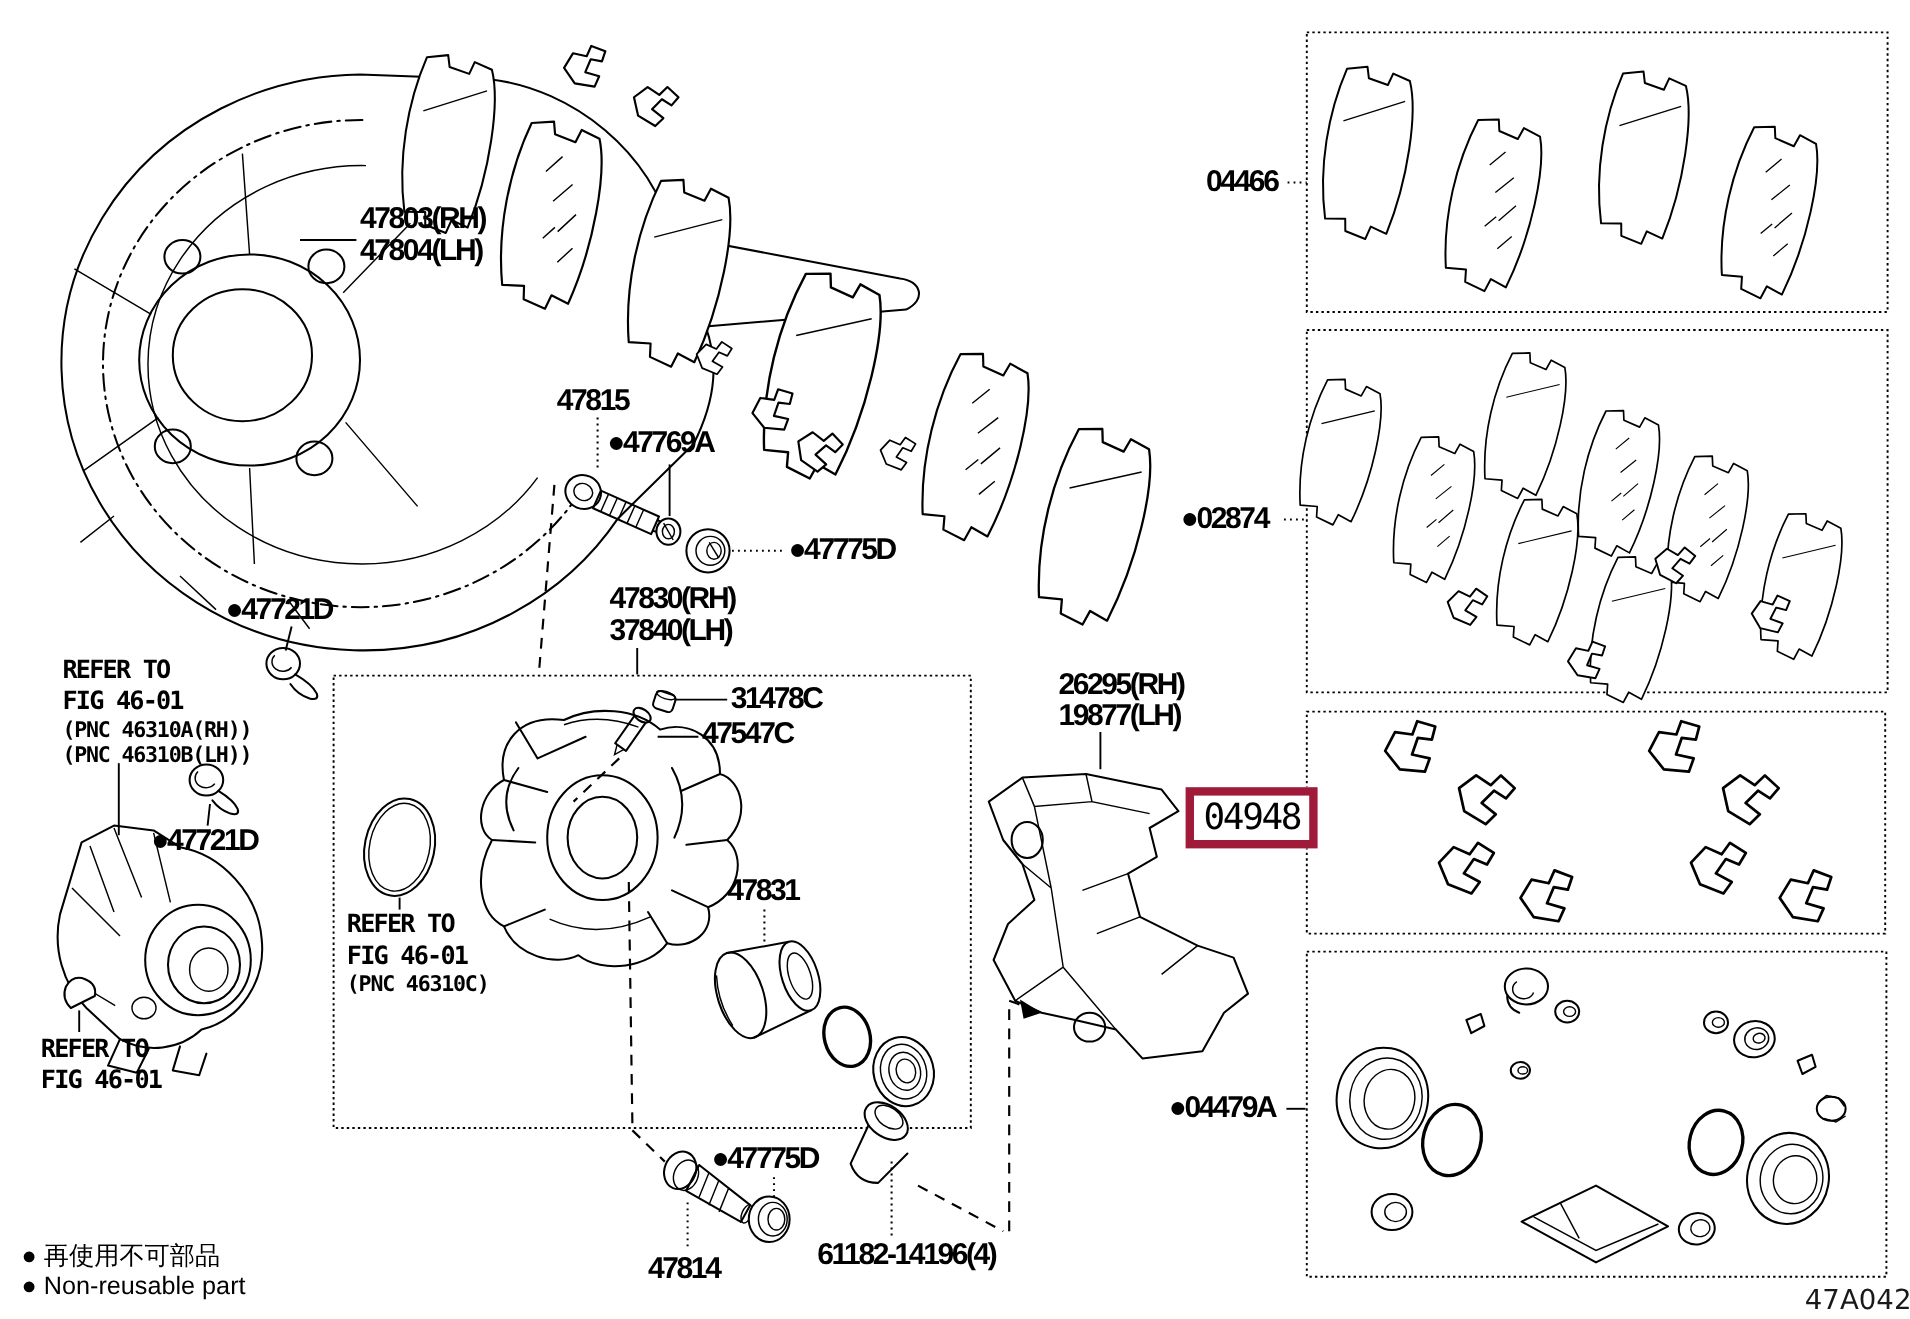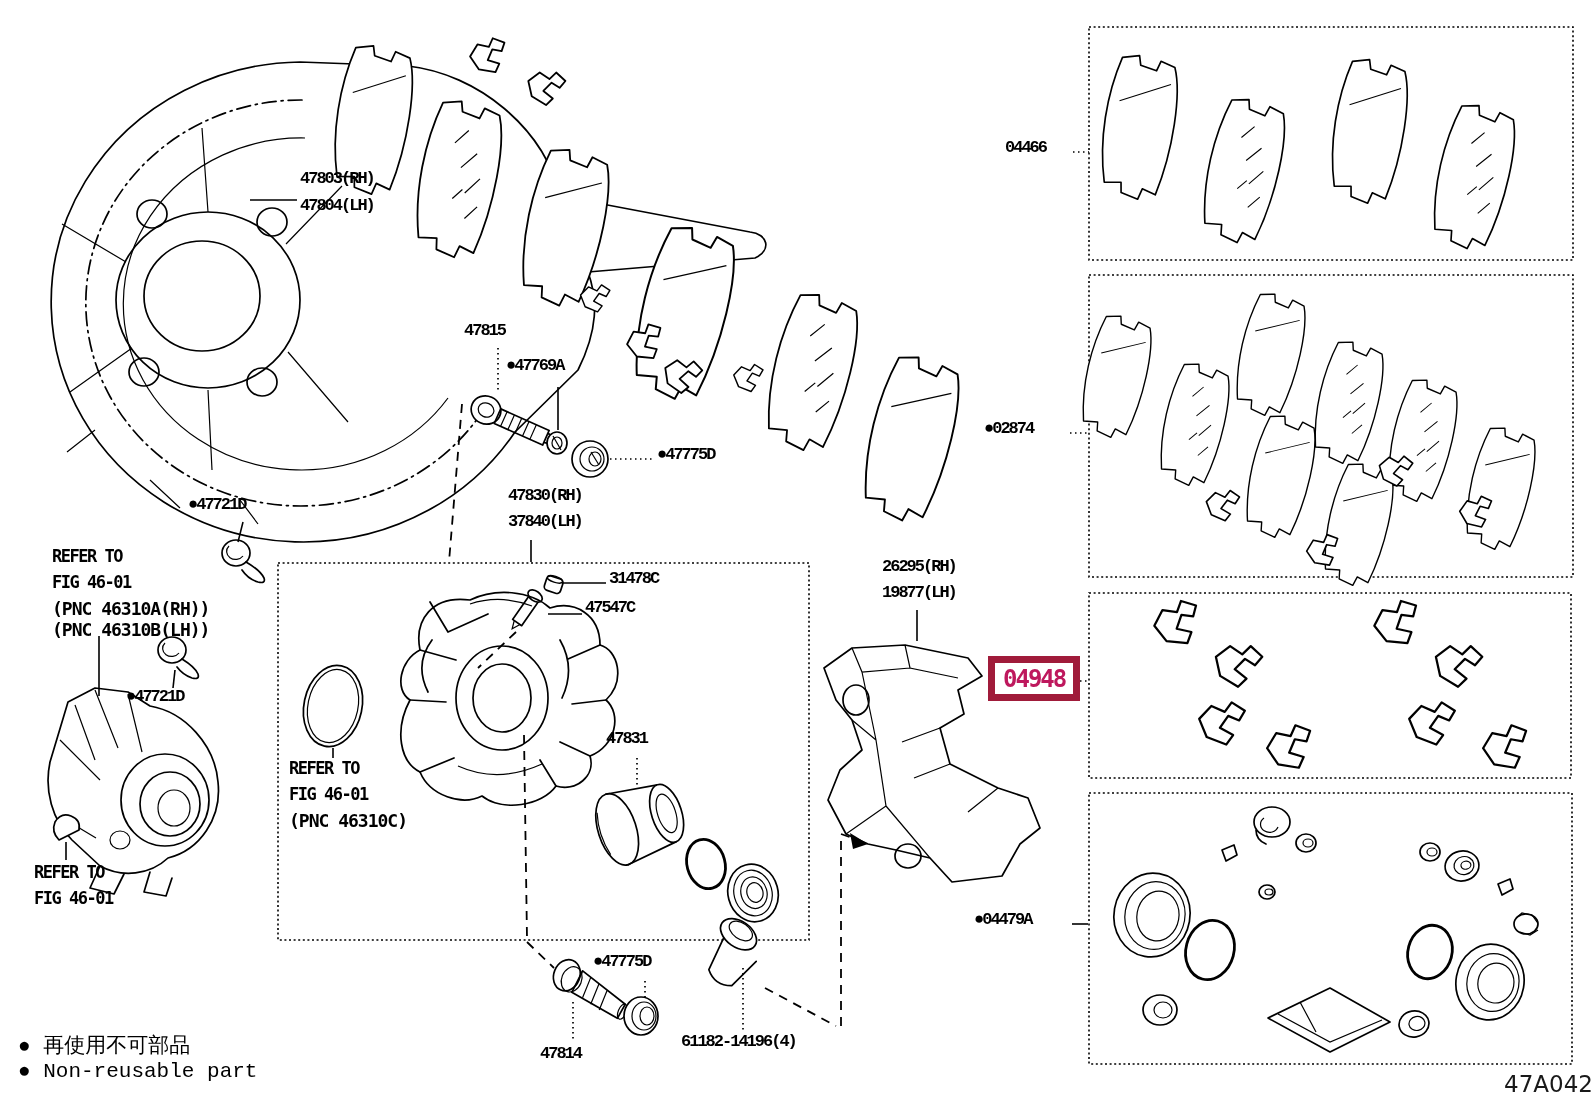--- a/index.html
+++ b/index.html
@@ -1,27 +1,27 @@
 <!DOCTYPE html>
 <html><head>
 <meta charset="utf-8">
 <style>
   html,body{margin:0;padding:0;background:#fff}
   .canvas{position:relative;width:1592px;height:1099px;background:#fff;overflow:hidden;
           font-family:"DejaVu Sans","Liberation Sans",sans-serif}
   .canvas > svg{position:absolute;left:0;top:0}
-  .pn{position:absolute;font-family:Liberation Mono, monospace;
-      font-weight:700;font-size:17px;letter-spacing:-2px;color:#000;white-space:nowrap;line-height:1}
+  .pn{position:absolute;font-family:Liberation Sans, sans-serif;
+      font-weight:700;font-size:25px;letter-spacing:-2px;color:#000;white-space:nowrap;line-height:1}
   .ref{position:absolute;font-family:"DejaVu Sans Mono","Liberation Mono",monospace;
-      font-weight:700;font-size:17px;letter-spacing:-1.5px;color:#000;white-space:nowrap;line-height:1}
+      font-weight:700;font-size:21px;letter-spacing:-1.5px;color:#000;white-space:nowrap;line-height:1}
   .ref.pnc{font-size:18px;letter-spacing:-1px}
   .hl{position:absolute;border:7px solid #a01b3a;background:#fff;padding:4px 8px 3px}
-  .hl span{font-family:"DejaVu Sans Mono","Liberation Mono",monospace;font-weight:700;
-      font-size:24px;letter-spacing:-2px;color:#be185d;line-height:1;display:block}
-  .legend{position:absolute;font-family:Liberation Mono, monospace;
+  .hl span{font-family:"DejaVu Sans Mono","Liberation Mono",monospace;font-weight:400;
+      font-size:30px;letter-spacing:-2px;color:#000000;line-height:1;display:block}
+  .legend{position:absolute;font-family:Liberation Sans, sans-serif;
       font-size:21px;color:#000;white-space:nowrap;line-height:1}
   .figcode{position:absolute;font-family:"DejaVu Sans","Liberation Sans",sans-serif;
       font-size:23px;color:#191919;white-space:nowrap;line-height:1}
   
   .s{fill:none;stroke:#000;stroke-width:1.7;stroke-linejoin:round;stroke-linecap:round}
   .sf{fill:#fff;stroke:#000;stroke-width:1.7;stroke-linejoin:round}
   .s2{fill:none;stroke:#000;stroke-width:2.8}
   .thin{fill:none;stroke:#000;stroke-width:1.2}
   .ld{stroke:#000;stroke-width:1.6}
   .dtl{stroke:#000;stroke-width:1.7;stroke-dasharray:1.5 3.5;fill:none}

